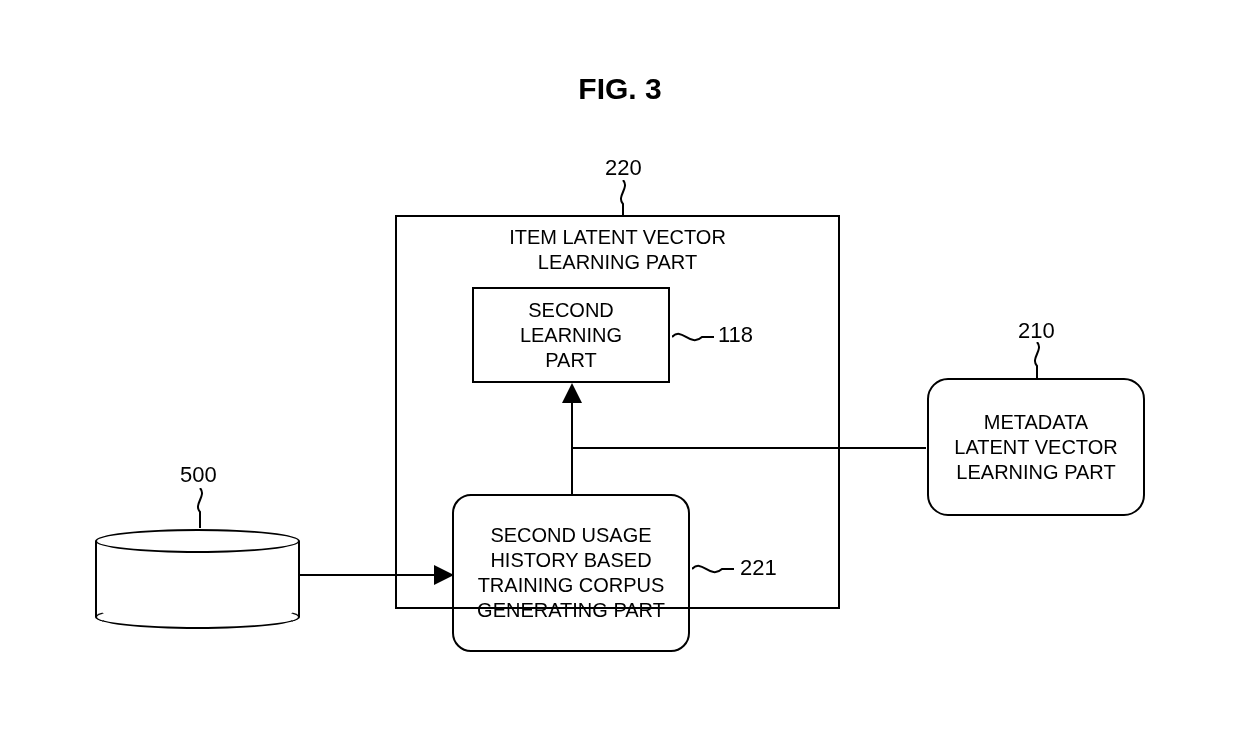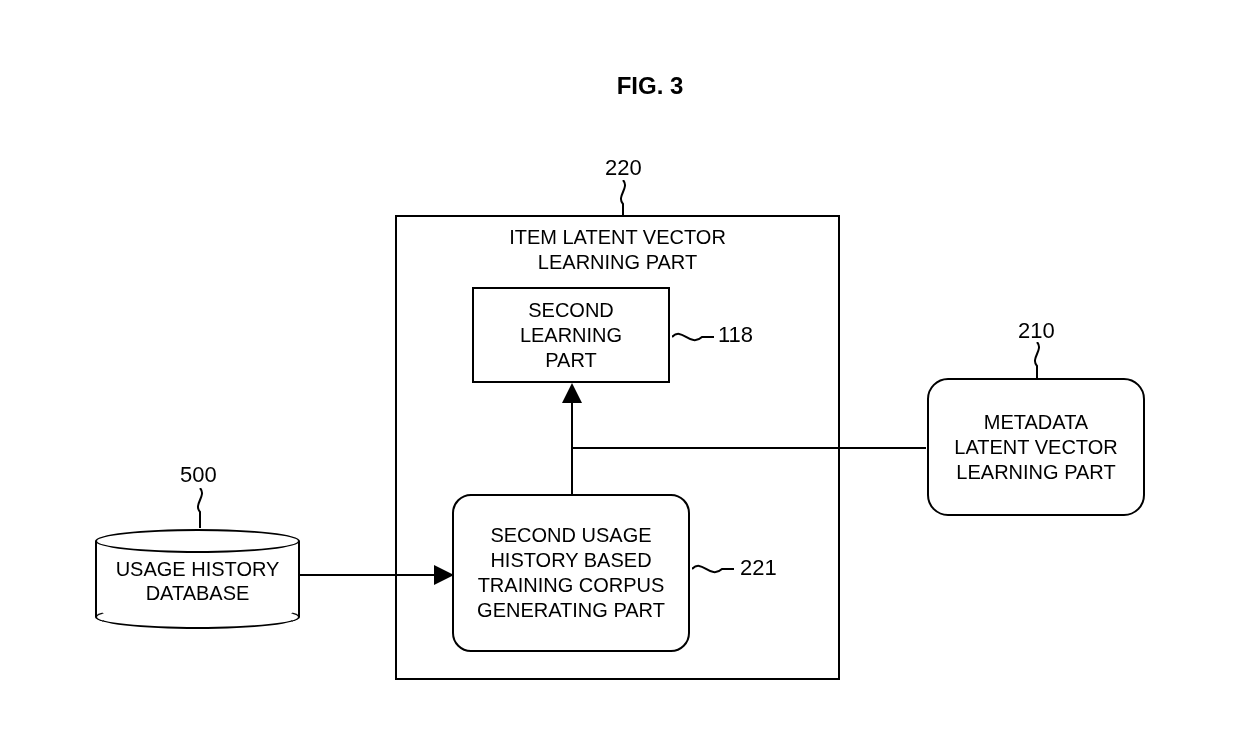--- a/index.html
+++ b/index.html
@@ -8,23 +8,22 @@
       width: 1240px;
       height: 748px;
       position: relative;
       background: #fff;
     }
     .figure-title {
       position: absolute;
       top: 72px;
       left: 50%;
       transform: translateX(-50%);
-      font-size: 24px;
+      font-size: 30px;
       font-weight: bold;
-      margin-left: 30px;
     }
     .ref-num {
       position: absolute;
       font-size: 22px;
     }
     .squiggle {
       position: absolute;
     }
     
     .cylinder {
@@ -72,21 +71,21 @@
       text-align: center;
       font-size: 20px;
       line-height: 1.2;
     }
     
     .big-box {
       position: absolute;
       left: 395px;
       top: 215px;
       width: 445px;
-      height: 465px;
+      height: 394px;
       border: 2px solid #000;
     }
     .big-box-title {
       position: absolute;
       left: 0;
       top: 8px;
       width: 100%;
       text-align: center;
       font-size: 20px;
       line-height: 1.25;
@@ -169,21 +168,20 @@
 
 <div class="ref-num" style="left:1018px; top:318px;">210</div>
 <svg class="squiggle" style="left:1030px; top:342px;" width="14" height="36">
   <path d="M7 0 C 14 8, 0 16, 7 24 L7 36" stroke="#000" stroke-width="2" fill="none"></path>
 </svg>
 
 <div class="cylinder">
   <div class="cyl-body"></div>
   <div class="cyl-bottom"></div>
   <div class="cyl-top"></div>
-  <div class="cyl-text">USAGE HISTORY<br>DATABASE</div>
 </div>
 
 <div class="ref-num" style="left:180px; top:462px;">500</div>
 <svg class="squiggle" style="left:193px; top:488px;" width="14" height="40">
   <path d="M7 0 C 14 8, 0 16, 7 24 L7 40" stroke="#000" stroke-width="2" fill="none"></path>
 </svg>
 
 <svg class="arrows">
   <defs>
     <marker id="ah" markerWidth="10" markerHeight="10" refX="8" refY="5" orient="auto">

